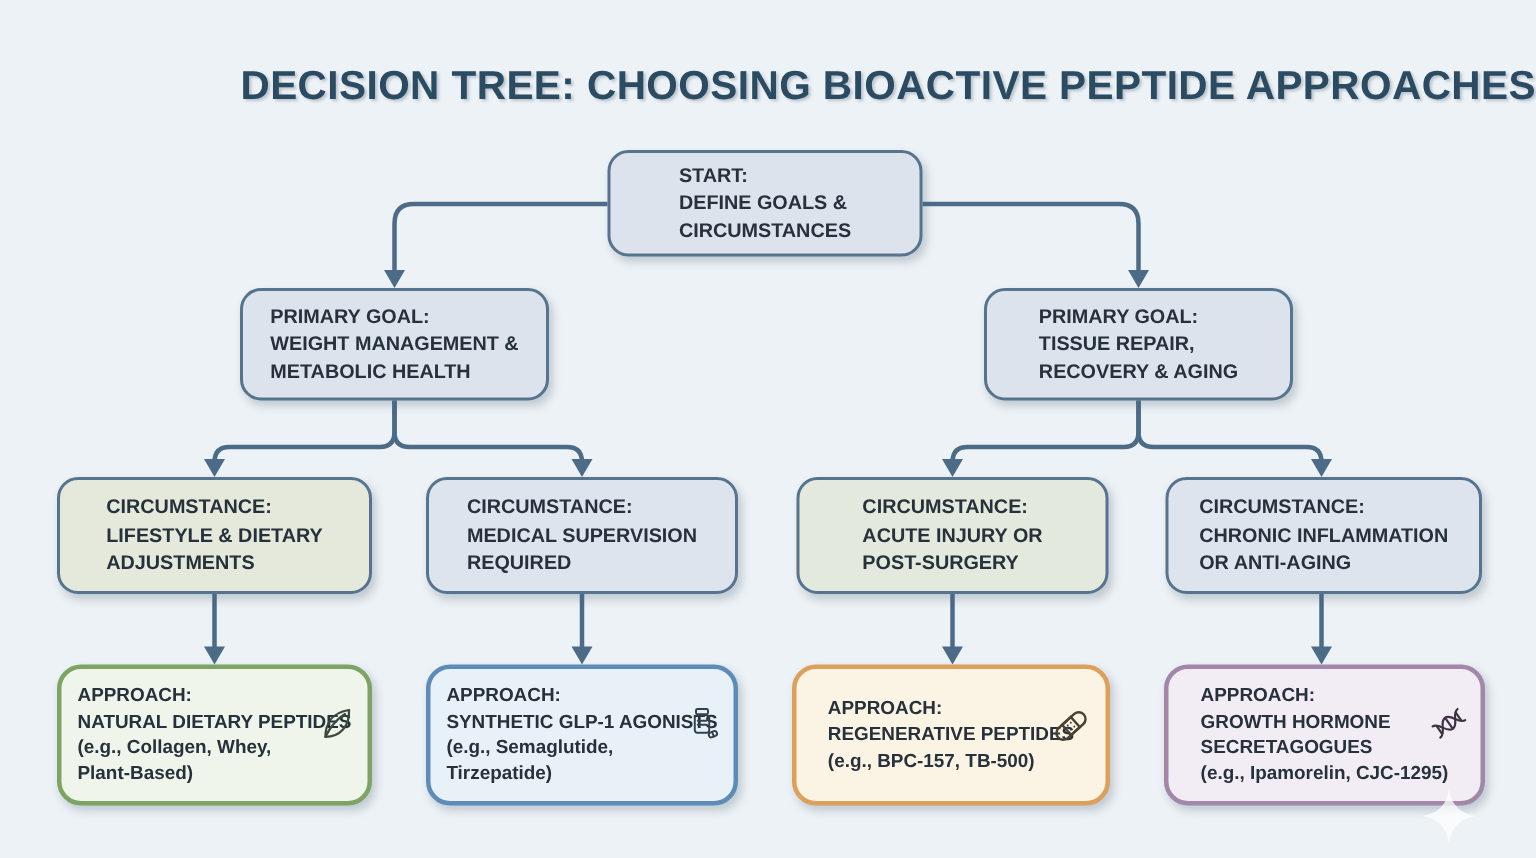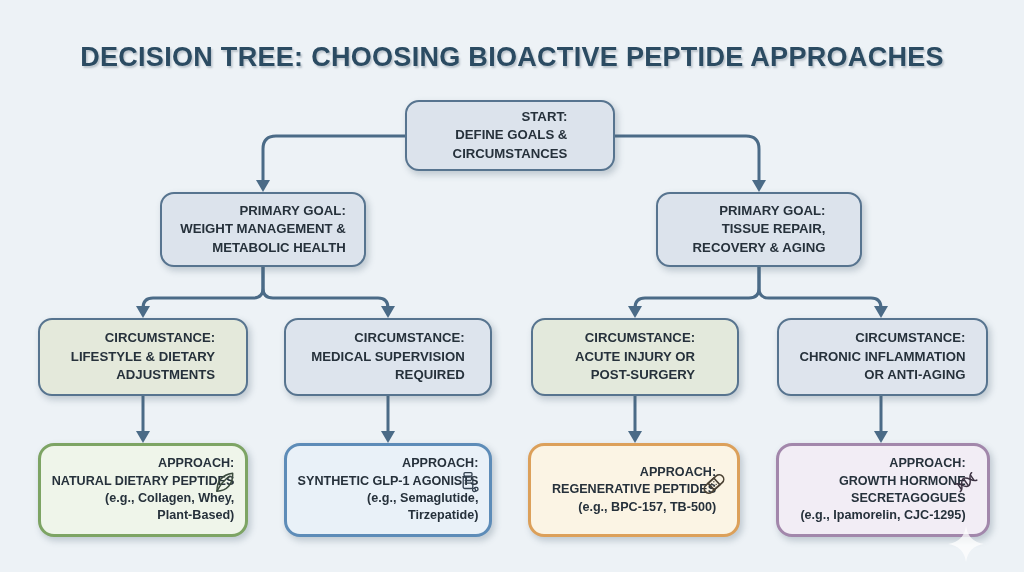--- a/index.html
+++ b/index.html
@@ -3,29 +3,29 @@
 <meta charset="utf-8">
 <style>
   html,body { margin:0; padding:0; background:#dfe7ee; }
   .canvas {
     position:relative; width:1024px; height:572px;
     background:#edf2f6; overflow:hidden;
     font-family:"Liberation Sans", sans-serif;
   }
   .title {
     position:absolute; top:42px; left:0; width:100%;
-    text-align:center; font-size:27px; font-weight:bold;
+    text-align:right; font-size:27px; font-weight:bold;
     color:#2b4b62; letter-spacing:0.3px;
     text-shadow:1.5px 1.5px 2px rgba(40,60,80,0.25);
   }
   svg.wires { position:absolute; left:0; top:0; }
   .node {
     position:absolute; box-sizing:border-box;
     display:flex; align-items:center; justify-content:center;
-    text-align:right; white-space:pre-line;
+    text-align:left; white-space:pre-line;
     border:2px solid #57748f; border-radius:14px;
     background:#dce3ec; color:#26313b;
     font-weight:bold; font-size:13.2px; line-height:1.4;
     padding:4px 6px;
     box-shadow:2.5px 3.5px 6px rgba(80,100,120,0.28);
   }
   .n-start    { left:405px; top:100px; width:210px; height:71px; }
   .n-goal-l   { left:160px; top:192px; width:206px; height:75px; }
   .n-goal-r   { left:656px; top:192px; width:206px; height:75px; }
   .n-circ1    { left:38px;  top:318px; width:210px; height:78px; background:#e4e9db; }

